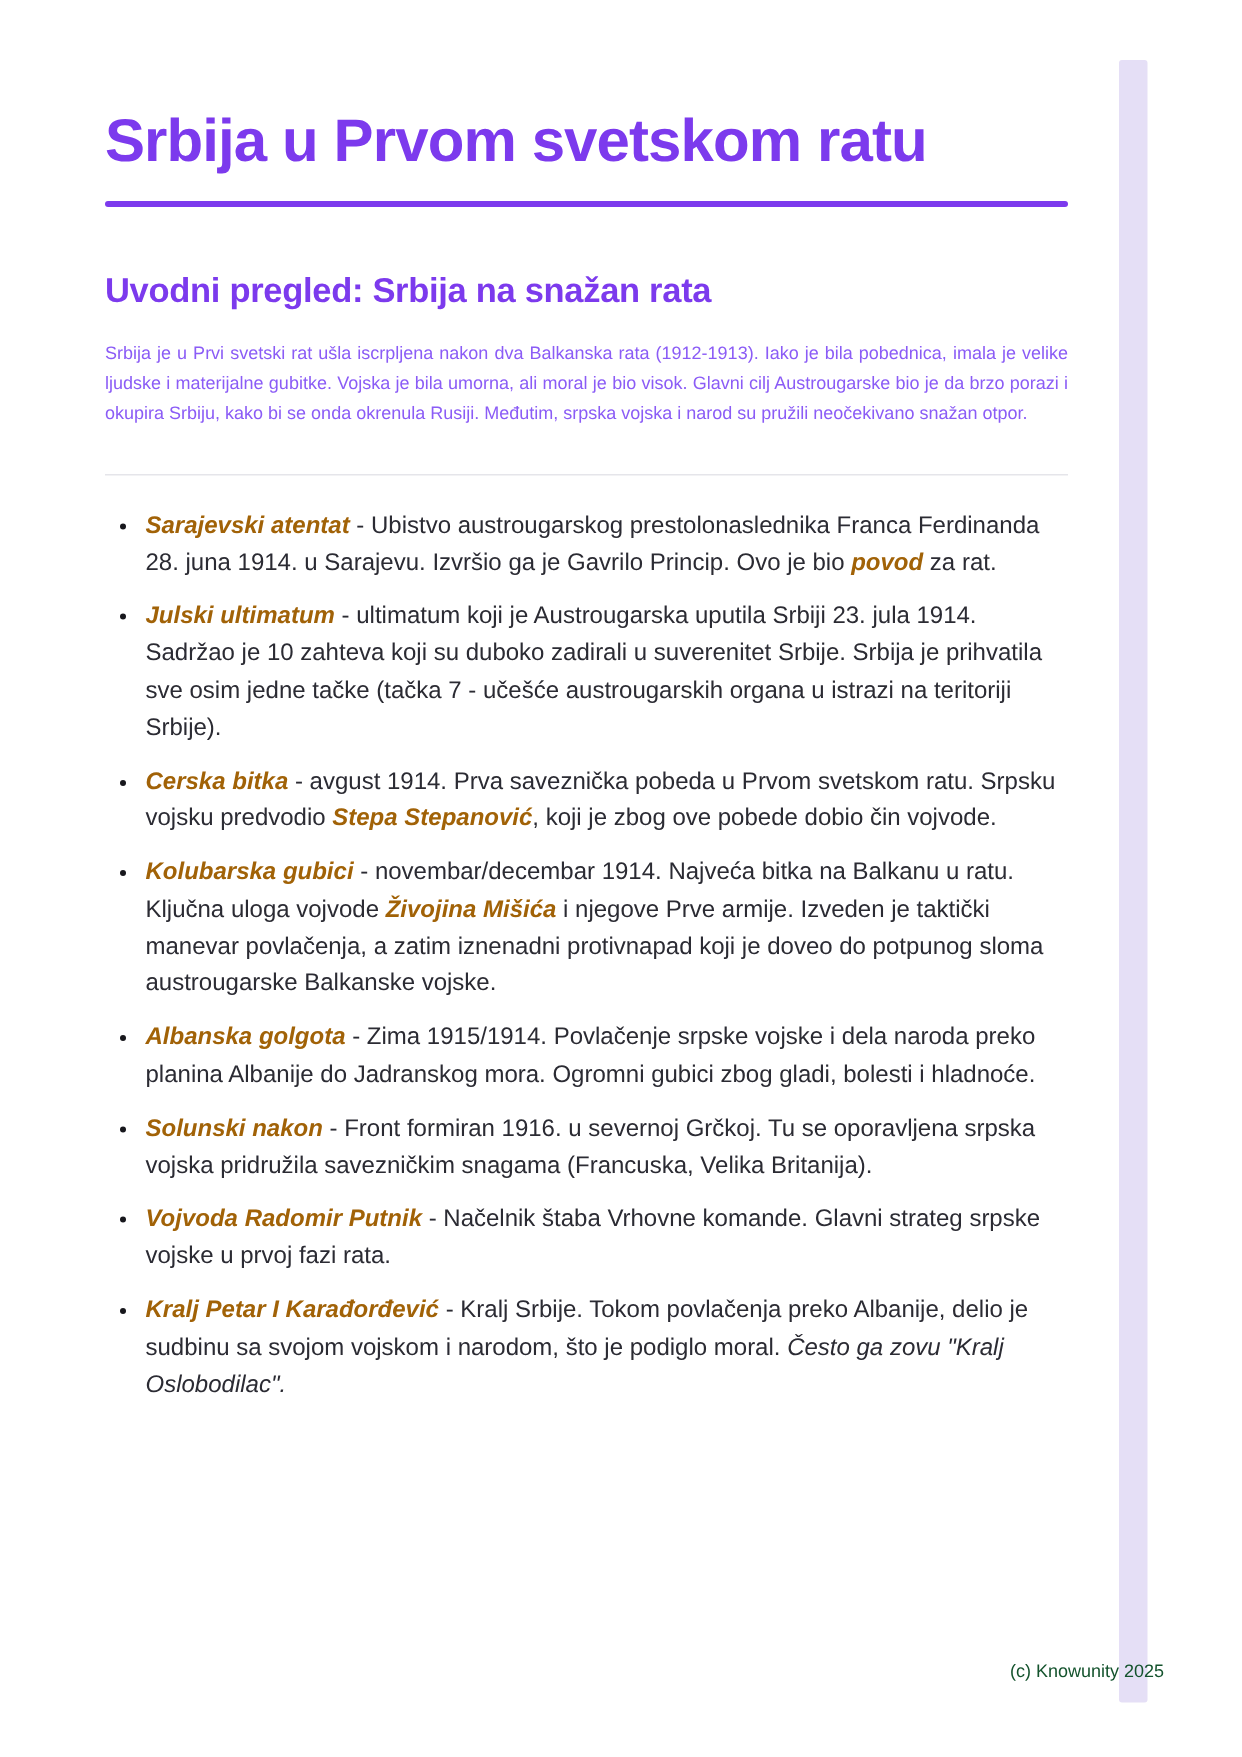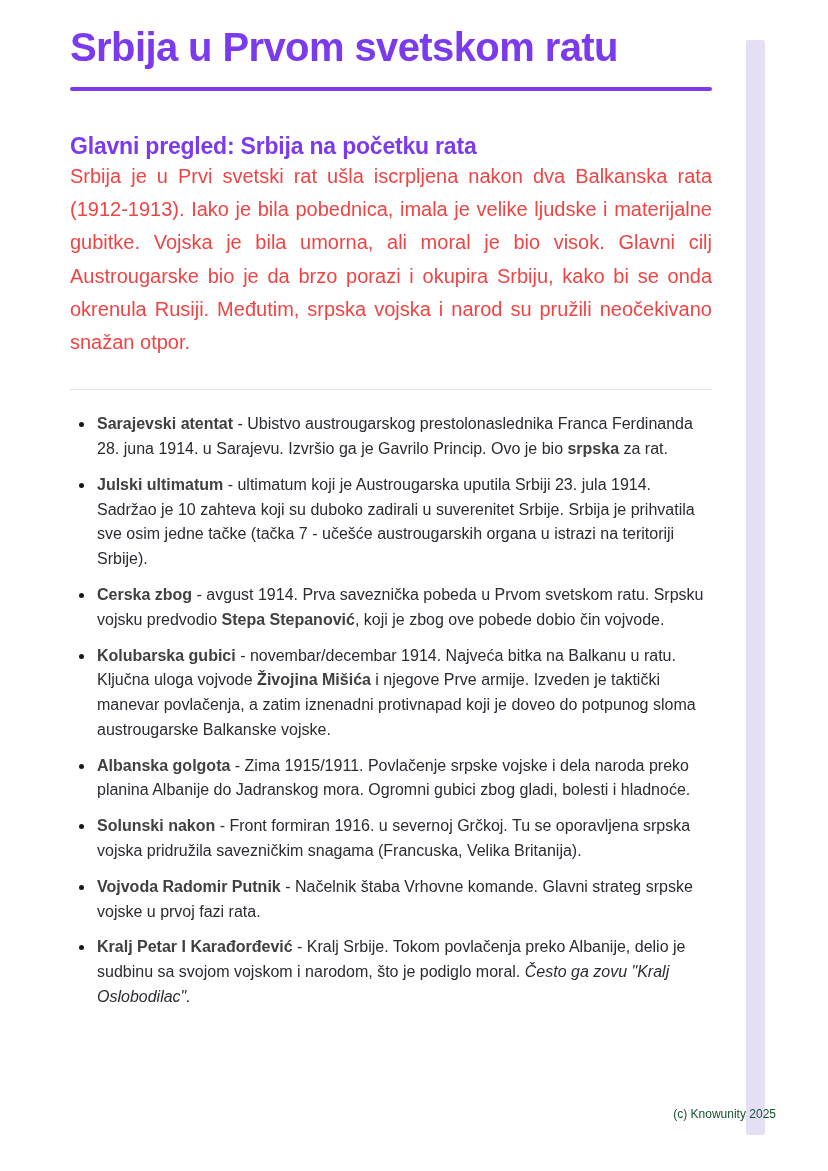--- a/index.html
+++ b/index.html
@@ -22,21 +22,21 @@
     height: 1095px;
     background: var(--stripe, #E5DFF6);
     border-radius: 2px;
     z-index: 1;
   }
 
   .content {
     position: relative;
     width: 642px;
     margin-left: 70px;
-    padding-top: 25px;
+    padding-top: 72px;
     z-index: 2;
   }
 
   h1.page-title {
     font-size: 40px;
     line-height: 1.1;
     font-weight: 700;
     letter-spacing: -0.6px;
     color: var(--accent, #7C3AED);
   }
@@ -50,23 +50,24 @@
 
   h2.section-heading {
     font-size: 23px;
     font-weight: 700;
     letter-spacing: -0.2px;
   }
   h2.h2-intro { color: var(--accent, #7C3AED); margin-top: 42px; }
   h2.h2-key   { color: var(--accent-light, #A78BFA); margin-top: 32px; }
 
   p.intro-paragraph {
-    font-size: 20px;
+    margin-top: 19px;
+    font-size: 12px;
     line-height: 1.66;
-    color: #ef4444;
+    color: #8b5cf6;
     text-align: justify;
   }
 
   hr.section-divider {
     border: none;
     border-top: 1px solid #E5E5EA;
     margin-top: 30px;
   }
 
   ul.terms-list {
@@ -76,21 +77,21 @@
   }
   ul.terms-list li {
     font-size: 16px;
     line-height: 1.55;
     color: #2B2B33;
     margin-bottom: 11px;
     padding-left: 2px;
   }
   ul.terms-list li::marker { color: #17171C; font-size: 15px; }
 
-  .seg-bold   { font-weight: 700; color: #404040; }
+  .seg-bold   { font-weight: 700; color: #a16207; font-style: italic; }
   .seg-italic { font-style: italic; }
 
   .footer-note {
     position: absolute;
     right: 52px;
     bottom: 50px;
     font-size: 12px;
     color: #14532d;
     z-index: 3;
   }
@@ -101,33 +102,33 @@
 <div class="page">
 
   <div class="stripe"></div>
 
   <div class="content">
 
     <h1 class="page-title">Srbija u Prvom svetskom ratu</h1>
 
     <div class="title-rule"></div>
 
-    <h2 class="section-heading h2-intro">Glavni pregled: Srbija na početku rata</h2>
+    <h2 class="section-heading h2-intro">Uvodni pregled: Srbija na snažan rata</h2>
 
     <p class="intro-paragraph">Srbija je u Prvi svetski rat ušla iscrpljena nakon dva Balkanska rata (1912-1913). Iako je bila pobednica, imala je velike ljudske i materijalne gubitke. Vojska je bila umorna, ali moral je bio visok. Glavni cilj Austrougarske bio je da brzo porazi i okupira Srbiju, kako bi se onda okrenula Rusiji. Međutim, srpska vojska i narod su pružili neočekivano snažan otpor.</p>
 
     <hr class="section-divider">
 
 
     <ul class="terms-list" id="terms-list">
-        <li><span class="seg-bold">Sarajevski atentat</span><span> - Ubistvo austrougarskog prestolonaslednika Franca Ferdinanda 28. juna 1914. u Sarajevu. Izvršio ga je Gavrilo Princip. Ovo je bio </span><span class="seg-bold">srpska</span><span> za rat.</span></li>
+        <li><span class="seg-bold">Sarajevski atentat</span><span> - Ubistvo austrougarskog prestolonaslednika Franca Ferdinanda 28. juna 1914. u Sarajevu. Izvršio ga je Gavrilo Princip. Ovo je bio </span><span class="seg-bold">povod</span><span> za rat.</span></li>
         <li><span class="seg-bold">Julski ultimatum</span><span> - ultimatum koji je Austrougarska uputila Srbiji 23. jula 1914. Sadržao je 10 zahteva koji su duboko zadirali u suverenitet Srbije. Srbija je prihvatila sve osim jedne tačke (tačka 7 - učešće austrougarskih organa u istrazi na teritoriji Srbije).</span></li>
-        <li><span class="seg-bold">Cerska zbog</span><span> - avgust 1914. Prva saveznička pobeda u Prvom svetskom ratu. Srpsku vojsku predvodio </span><span class="seg-bold">Stepa Stepanović</span><span>, koji je zbog ove pobede dobio čin vojvode.</span></li>
+        <li><span class="seg-bold">Cerska bitka</span><span> - avgust 1914. Prva saveznička pobeda u Prvom svetskom ratu. Srpsku vojsku predvodio </span><span class="seg-bold">Stepa Stepanović</span><span>, koji je zbog ove pobede dobio čin vojvode.</span></li>
         <li><span class="seg-bold">Kolubarska gubici</span><span> - novembar/decembar 1914. Najveća bitka na Balkanu u ratu. Ključna uloga vojvode </span><span class="seg-bold">Živojina Mišića</span><span> i njegove Prve armije. Izveden je taktički manevar povlačenja, a zatim iznenadni protivnapad koji je doveo do potpunog sloma austrougarske Balkanske vojske.</span></li>
-        <li><span class="seg-bold">Albanska golgota</span><span> - Zima 1915/1911. Povlačenje srpske vojske i dela naroda preko planina Albanije do Jadranskog mora. Ogromni gubici zbog gladi, bolesti i hladnoće.</span></li>
+        <li><span class="seg-bold">Albanska golgota</span><span> - Zima 1915/1914. Povlačenje srpske vojske i dela naroda preko planina Albanije do Jadranskog mora. Ogromni gubici zbog gladi, bolesti i hladnoće.</span></li>
         <li><span class="seg-bold">Solunski nakon</span><span> - Front formiran 1916. u severnoj Grčkoj. Tu se oporavljena srpska vojska pridružila savezničkim snagama (Francuska, Velika Britanija).</span></li>
         <li><span class="seg-bold">Vojvoda Radomir Putnik</span><span> - Načelnik štaba Vrhovne komande. Glavni strateg srpske vojske u prvoj fazi rata.</span></li>
         <li><span class="seg-bold">Kralj Petar I Karađorđević</span><span> - Kralj Srbije. Tokom povlačenja preko Albanije, delio je sudbinu sa svojom vojskom i narodom, što je podiglo moral. </span><span class="seg-italic">Često ga zovu "Kralj Oslobodilac".</span></li>
       </ul>
 
   </div>
 
   <div class="footer-note">(c) Knowunity 2025</div>
 
 </div>

